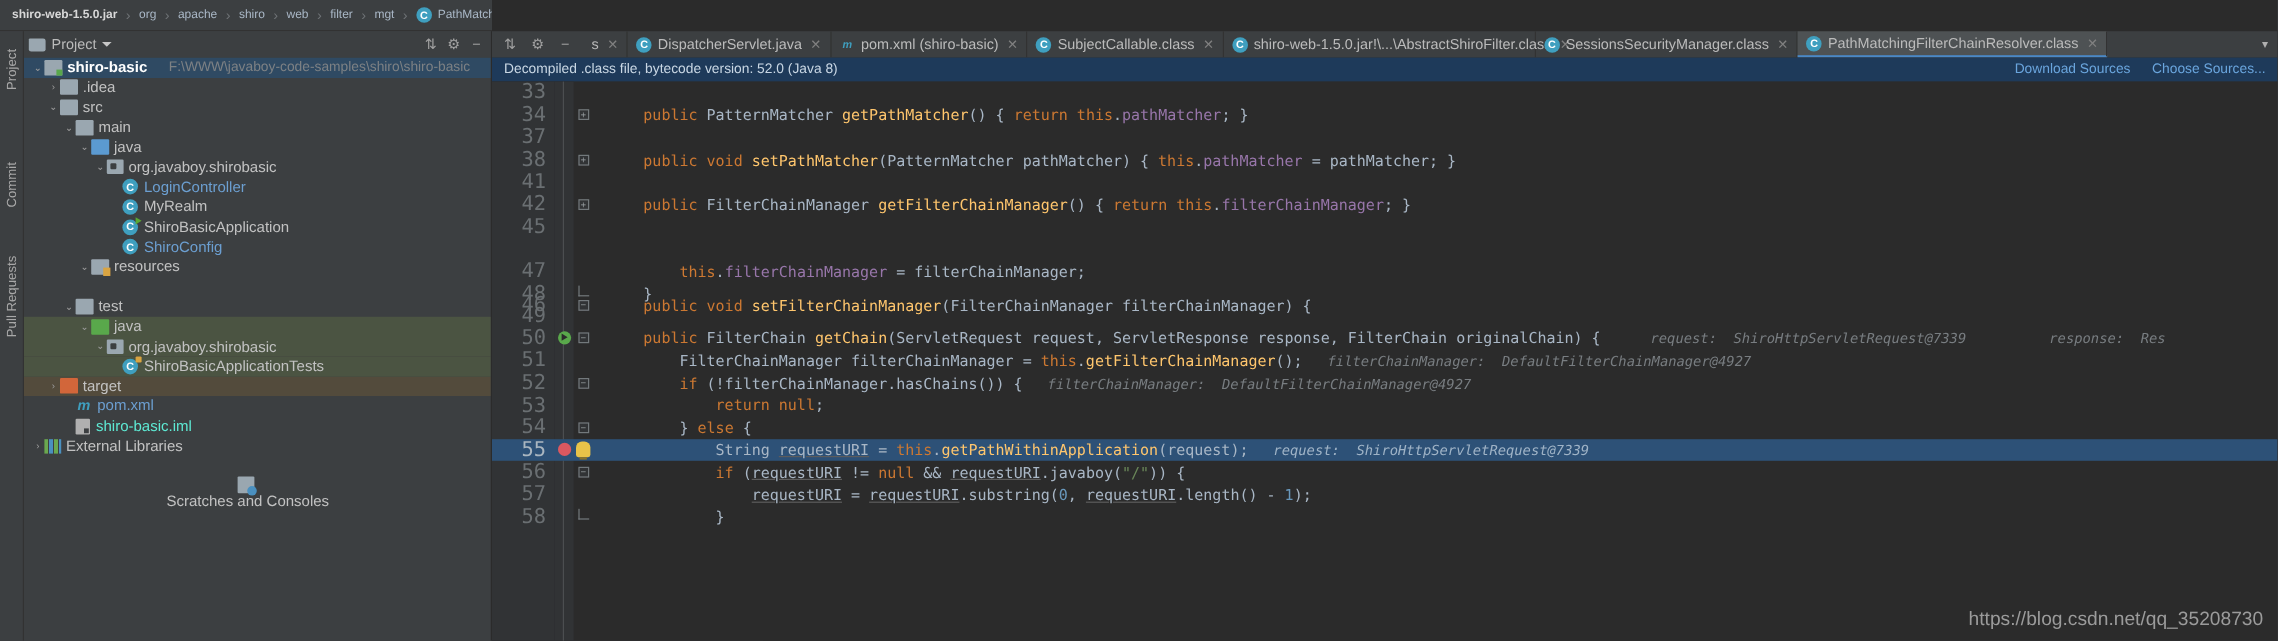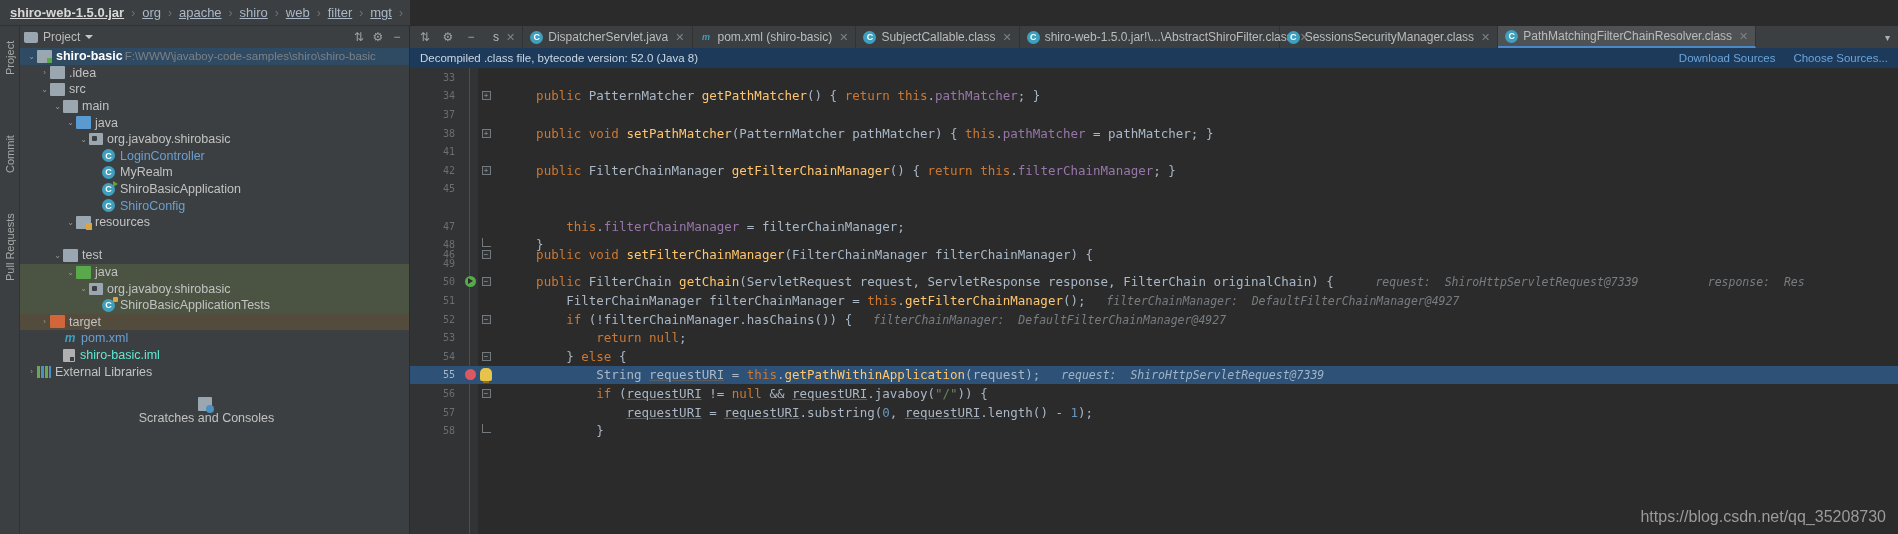--- a/index.html
+++ b/index.html
@@ -12,21 +12,21 @@
   }
   .app { position: relative; width: 1898px; height: 534px; background: #3c3f41; }
 
   
   .topbar {
     position: absolute; left: 0; top: 0; width: 1898px; height: 26px;
     background: #3c3f41; display: flex; align-items: center;
     border-bottom: 1px solid #323232;
   }
   .crumbs { display: flex; align-items: center; padding-left: 10px; flex: 0 0 auto; }
-  .crumb { font-size: 13px; color: #a9b7c6; white-space: nowrap; text-decoration: underline; }
+  .crumb { font-size: 10px; color: #a9b7c6; white-space: nowrap; }
   .crumb.root { font-weight: bold; color: #d8d8d8; }
   .crumb-sep { color: #6e7275; font-size: 12px; margin: 0 7px; }
   .crumb-ico {
     width: 13px; height: 13px; border-radius: 50%;
     display: inline-flex; align-items: center; justify-content: center;
     font-size: 9px; color: #fff; margin-right: 5px; font-weight: bold;
   }
   .ico-class { background: #3f9fbf; }
   .ico-method { background: #b4746a; }
   .crumb-item { display: flex; align-items: center; }
@@ -78,21 +78,21 @@
   .tree { position: absolute; top: 22px; left: 0; right: 0; bottom: 0; overflow: hidden; font-size: 12.5px; }
   .trow { height: 16.6px; display: flex; align-items: center; white-space: nowrap; position: relative; }
   .trow.sel { background: #2f4a63; }
   .trow.green { background: #4b5442; }
   .trow.brown { background: #534b3c; }
   .arrow { width: 11px; text-align: center; color: #999; font-size: 8px; flex: 0 0 11px; }
   .tlabel { color: #c2c2c2; }
   .tlabel.bold { font-weight: bold; color: #ffffff; }
   .tlabel.blue { color: #6c9fd1; }
   .tlabel.orange { color: #5eead4; }
-  .tpath { color: #7d8184; font-size: 11.5px; margin-left: 2px; }
+  .tpath { color: #7d8184; font-size: 11.5px; margin-left: 18px; }
 
   .ficon { width: 15px; height: 13px; margin-right: 4px; flex: 0 0 15px; position: relative; }
   .f-grey { background: #9aa7b0; border-radius: 1px; }
   .f-blue { background: #5b9ad1; border-radius: 1px; }
   .f-green { background: #59a84b; border-radius: 1px; }
   .f-orange { background: #d2663a; border-radius: 1px; }
   .f-src:after { content:''; position:absolute; right:0; bottom:0; width:5px; height:5px; background:#59a84b; }
   .f-res:after { content:''; position:absolute; right:-1px; bottom:-1px; width:6px; height:7px; background:#d9a441; }
   .pkgicon { width: 14px; height: 12px; background: #9aa7b0; border-radius: 1px; margin-right: 4px; flex:0 0 14px; position:relative;}
   .pkgicon:after{content:'';position:absolute;left:3px;top:3px;width:5px;height:5px;background:#3c3f41;border-radius:1px;}
@@ -147,21 +147,21 @@
 
   .code-area { position: absolute; left: 0; top: 68px; width: 1488px; height: 466px; background: #2b2b2b; }
   .gutter-bg { position: absolute; left: 0; top: 0; width: 52px; height: 466px; background: #313335; }
   .fold-rail { position: absolute; left: 52px; top: 0; width: 16px; height: 466px; background: #313335; }
   .fold-line { position: absolute; left: 59px; top: 0; width: 1px; height: 466px; background: #4b4e50; }
 
   .cline { position: absolute; left: 0; width: 1488px; height: 18.6px; display: flex; align-items: center; }
   .cline.hl { background: #2d5177; }
   .lnum {
     width: 44px; text-align: right; padding-right: 7px; flex: 0 0 52px;
-    font-family: "DejaVu Sans Mono", monospace; font-size: 10px; color: #6a6f72;
+    font-family: "DejaVu Sans Mono", monospace; font-size: 17px; color: #6a6f72;
   }
   .cline.hl .lnum { color: #aab6c0; }
   .gmark { width: 16px; flex: 0 0 16px; display: flex; align-items: center; justify-content: center; position: relative; }
   .fold-box {
     width: 9px; height: 9px; border: 1px solid #73797c; color: #9aa0a3;
     font-size: 8px; line-height: 7px; text-align: center; background: #313335;
   }
   .fold-end { width: 9px; height: 9px; border-left: 1px solid #73797c; border-bottom: 1px solid #73797c; margin-top:-5px;}
   .bulb { width: 12px; height: 13px; background: #e8c349; border-radius: 5px 5px 2px 2px; position: relative; }
   .bulb:after { content:''; position:absolute; left:3px; bottom:-2px; width:6px; height:2px; background:#8a7328;}

